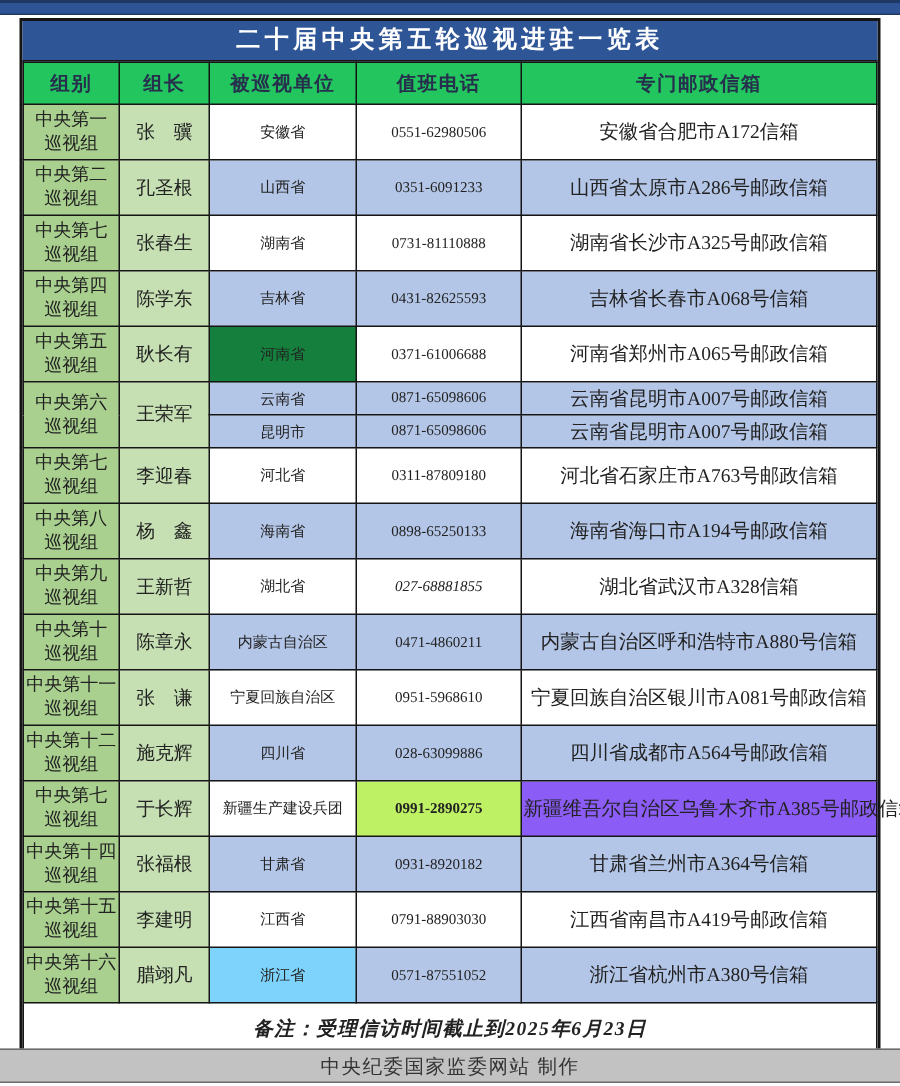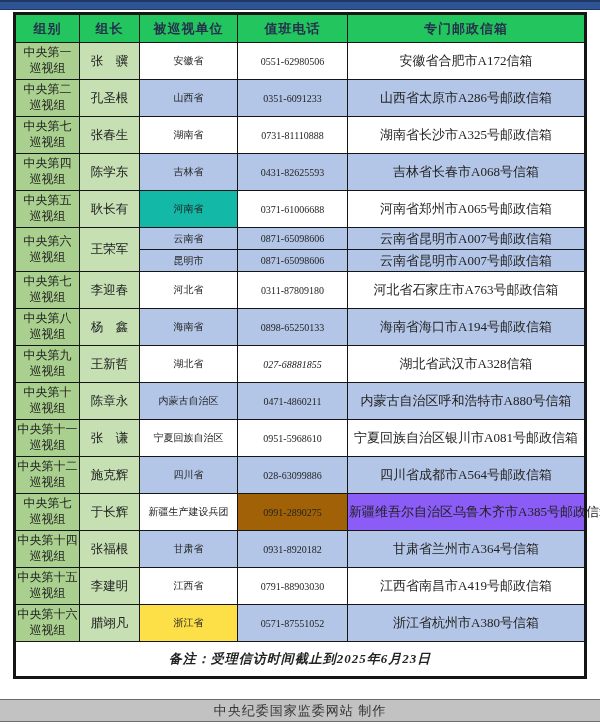--- a/index.html
+++ b/index.html
@@ -44,20 +44,21 @@
     border-top:1px solid #6b6b6b;border-bottom:1px solid #6b6b6b;
     font-family:"Liberation Sans","DejaVu Sans",sans-serif;
   }
 </style>
 </head>
 <body>
 
 <div class="top-strip"></div>
 
 <div class="table-wrap">
+  <div class="title-bar">二十届中央第五轮巡视进驻一览表</div>
   <table>
     <colgroup>
       <col class="c-group">
         <col class="c-leader">
         <col class="c-unit">
         <col class="c-phone">
         <col class="c-mail">
     </colgroup>
     <thead>
       <tr>
@@ -98,21 +99,21 @@
 巡视组</td>
           <td class="leader">陈学东</td>
           <td class="unit" style="background: rgb(180, 198, 231);">吉林省</td>
           <td class="phone" style="background: rgb(180, 198, 231);">0431-82625593</td>
           <td class="mail" style="background: rgb(180, 198, 231);">吉林省长春市A068号信箱</td>
         </tr>
         <tr>
           <td class="group">中央第五
 巡视组</td>
           <td class="leader">耿长有</td>
-          <td class="unit" style="background: #14b8a6;">河南省</td>
+          <td class="unit" style="background: #15803d;">河南省</td>
           <td class="phone" style="background: rgb(255, 255, 255);">0371-61006688</td>
           <td class="mail" style="background: rgb(255, 255, 255);">河南省郑州市A065号邮政信箱</td>
         </tr>
         <tr class="subrow">
           <td class="group" rowspan="2">中央第六
 巡视组</td>
           <td class="leader" rowspan="2">王荣军</td>
           <td class="unit" style="background: rgb(180, 198, 231);">云南省</td>
           <td class="phone" style="background: rgb(180, 198, 231);">0871-65098606</td>
           <td class="mail" style="background: rgb(180, 198, 231);">云南省昆明市A007号邮政信箱</td>
@@ -168,21 +169,21 @@
           <td class="leader">施克辉</td>
           <td class="unit" style="background: rgb(180, 198, 231);">四川省</td>
           <td class="phone" style="background: rgb(180, 198, 231);">028-63099886</td>
           <td class="mail" style="background: rgb(180, 198, 231);">四川省成都市A564号邮政信箱</td>
         </tr>
         <tr>
           <td class="group">中央第七
 巡视组</td>
           <td class="leader">于长辉</td>
           <td class="unit" style="background: rgb(255, 255, 255);">新疆生产建设兵团</td>
-          <td class="phone" style="background: #a16207;">0991-2890275</td>
+          <td class="phone" style="background: #bef264; font-weight: bold;">0991-2890275</td>
           <td class="mail" style="background: #8b5cf6;">新疆维吾尔自治区乌鲁木齐市A385号邮政信箱</td>
         </tr>
         <tr>
           <td class="group">中央第十四
 巡视组</td>
           <td class="leader">张福根</td>
           <td class="unit" style="background: rgb(180, 198, 231);">甘肃省</td>
           <td class="phone" style="background: rgb(180, 198, 231);">0931-8920182</td>
           <td class="mail" style="background: rgb(180, 198, 231);">甘肃省兰州市A364号信箱</td>
         </tr>
@@ -191,21 +192,21 @@
 巡视组</td>
           <td class="leader">李建明</td>
           <td class="unit" style="background: rgb(255, 255, 255);">江西省</td>
           <td class="phone" style="background: rgb(255, 255, 255);">0791-88903030</td>
           <td class="mail" style="background: rgb(255, 255, 255);">江西省南昌市A419号邮政信箱</td>
         </tr>
         <tr>
           <td class="group">中央第十六
 巡视组</td>
           <td class="leader">腊翊凡</td>
-          <td class="unit" style="background: #fde047;">浙江省</td>
+          <td class="unit" style="background: #7dd3fc;">浙江省</td>
           <td class="phone" style="background: rgb(180, 198, 231);">0571-87551052</td>
           <td class="mail" style="background: rgb(180, 198, 231);">浙江省杭州市A380号信箱</td>
         </tr>
       </tbody>
     <tfoot>
       <tr>
         <td class="note" colspan="5">备注：受理信访时间截止到2025年6月23日</td>
       </tr>
     </tfoot>
   </table>

